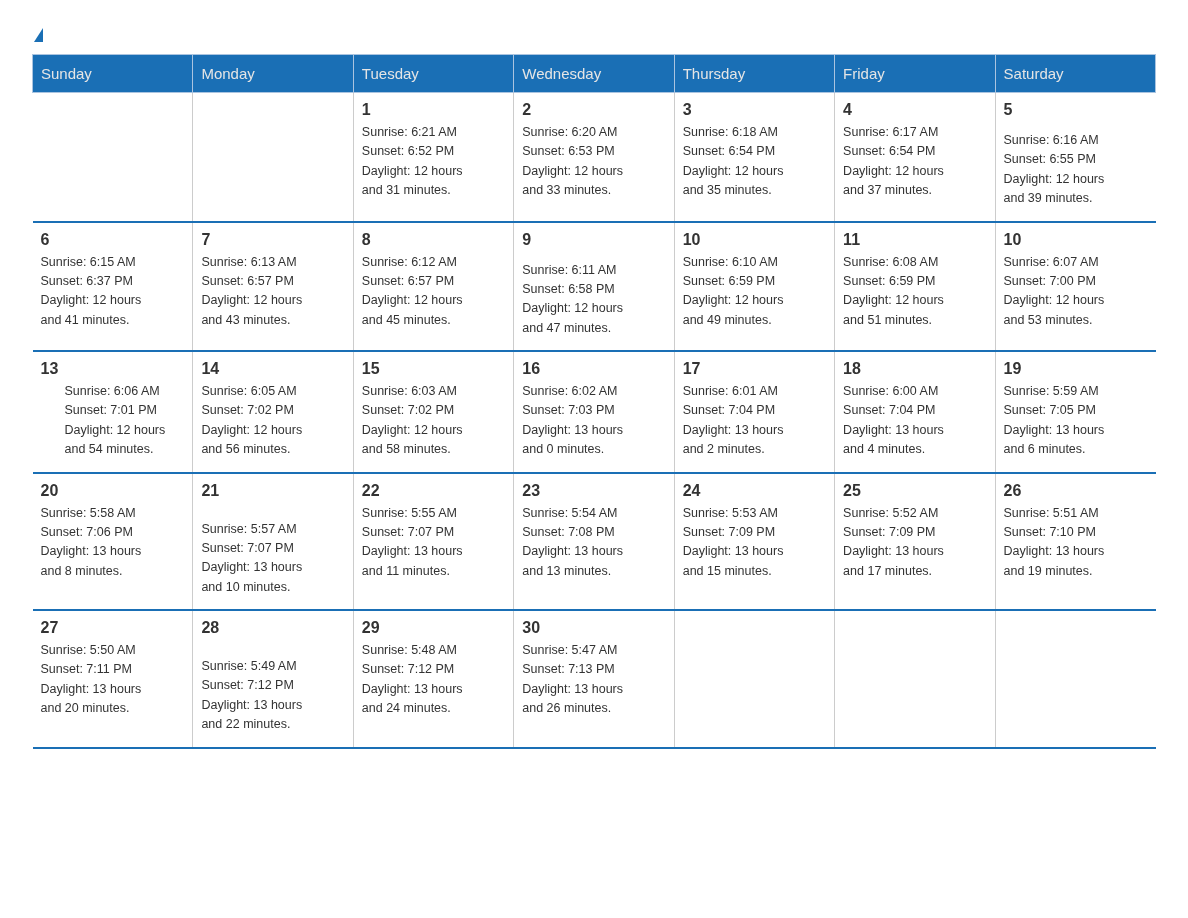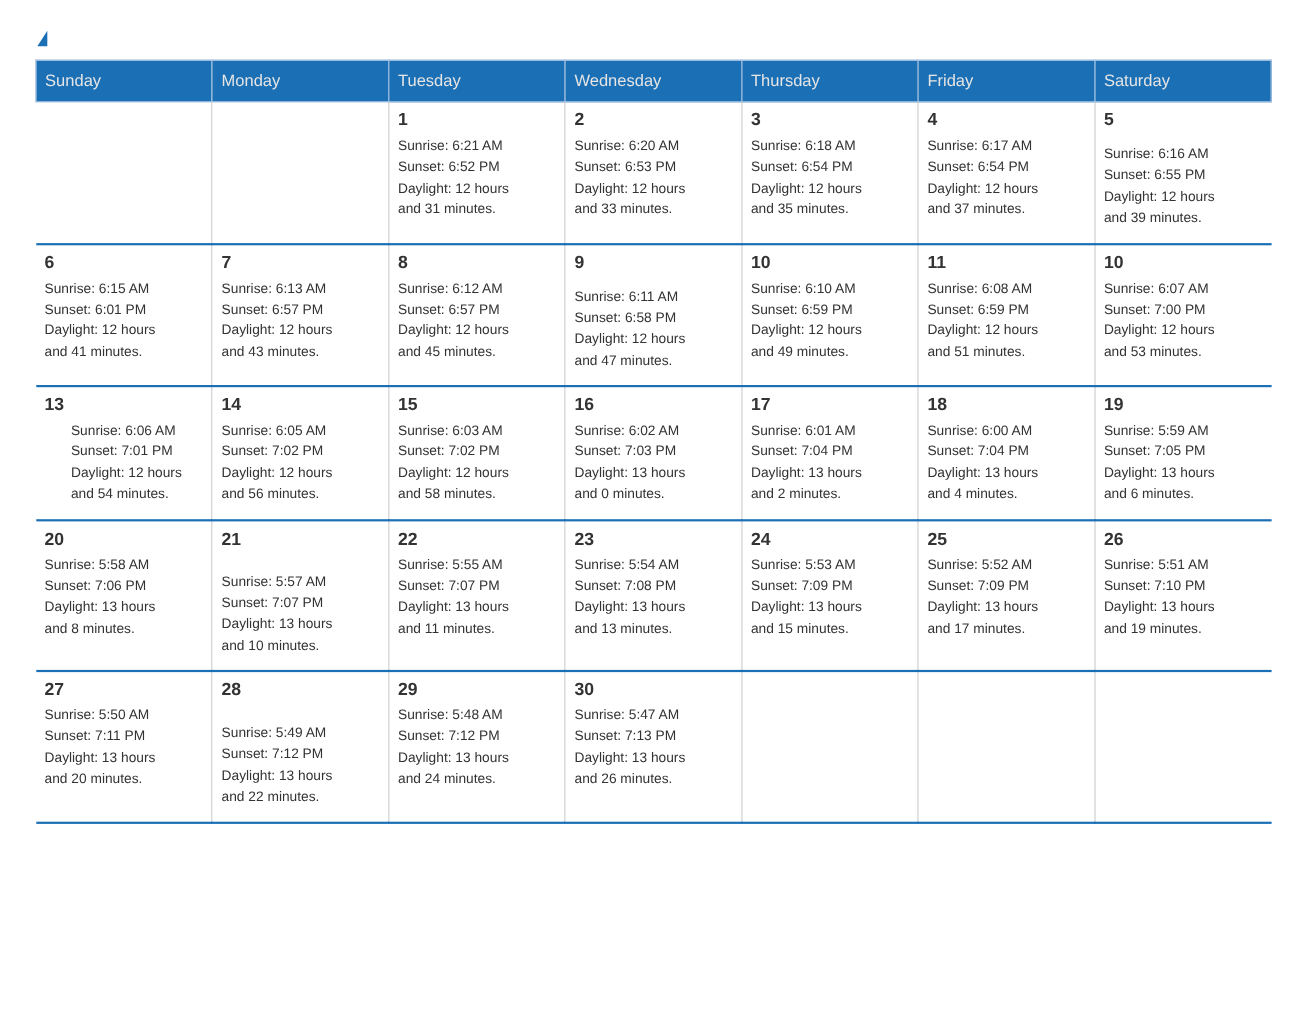--- a/index.html
+++ b/index.html
@@ -177,21 +177,21 @@
           <div class="day-info" style="white-space: pre-line; margin-top: 12px;">Sunrise: 6:16 AM
 Sunset: 6:55 PM
 Daylight: 12 hours
 and 39 minutes.</div>
         </td>
       </tr>
       <tr>
         <td>
           <span class="day-number">6</span>
           <div class="day-info" style="white-space: pre-line;">Sunrise: 6:15 AM
-Sunset: 6:01 PM
+Sunset: 6:37 PM
 Daylight: 12 hours
 and 41 minutes.</div>
         </td>
         <td>
           <span class="day-number">7</span>
           <div class="day-info" style="white-space: pre-line;">Sunrise: 6:13 AM
 Sunset: 6:57 PM
 Daylight: 12 hours
 and 43 minutes.</div>
         </td>

